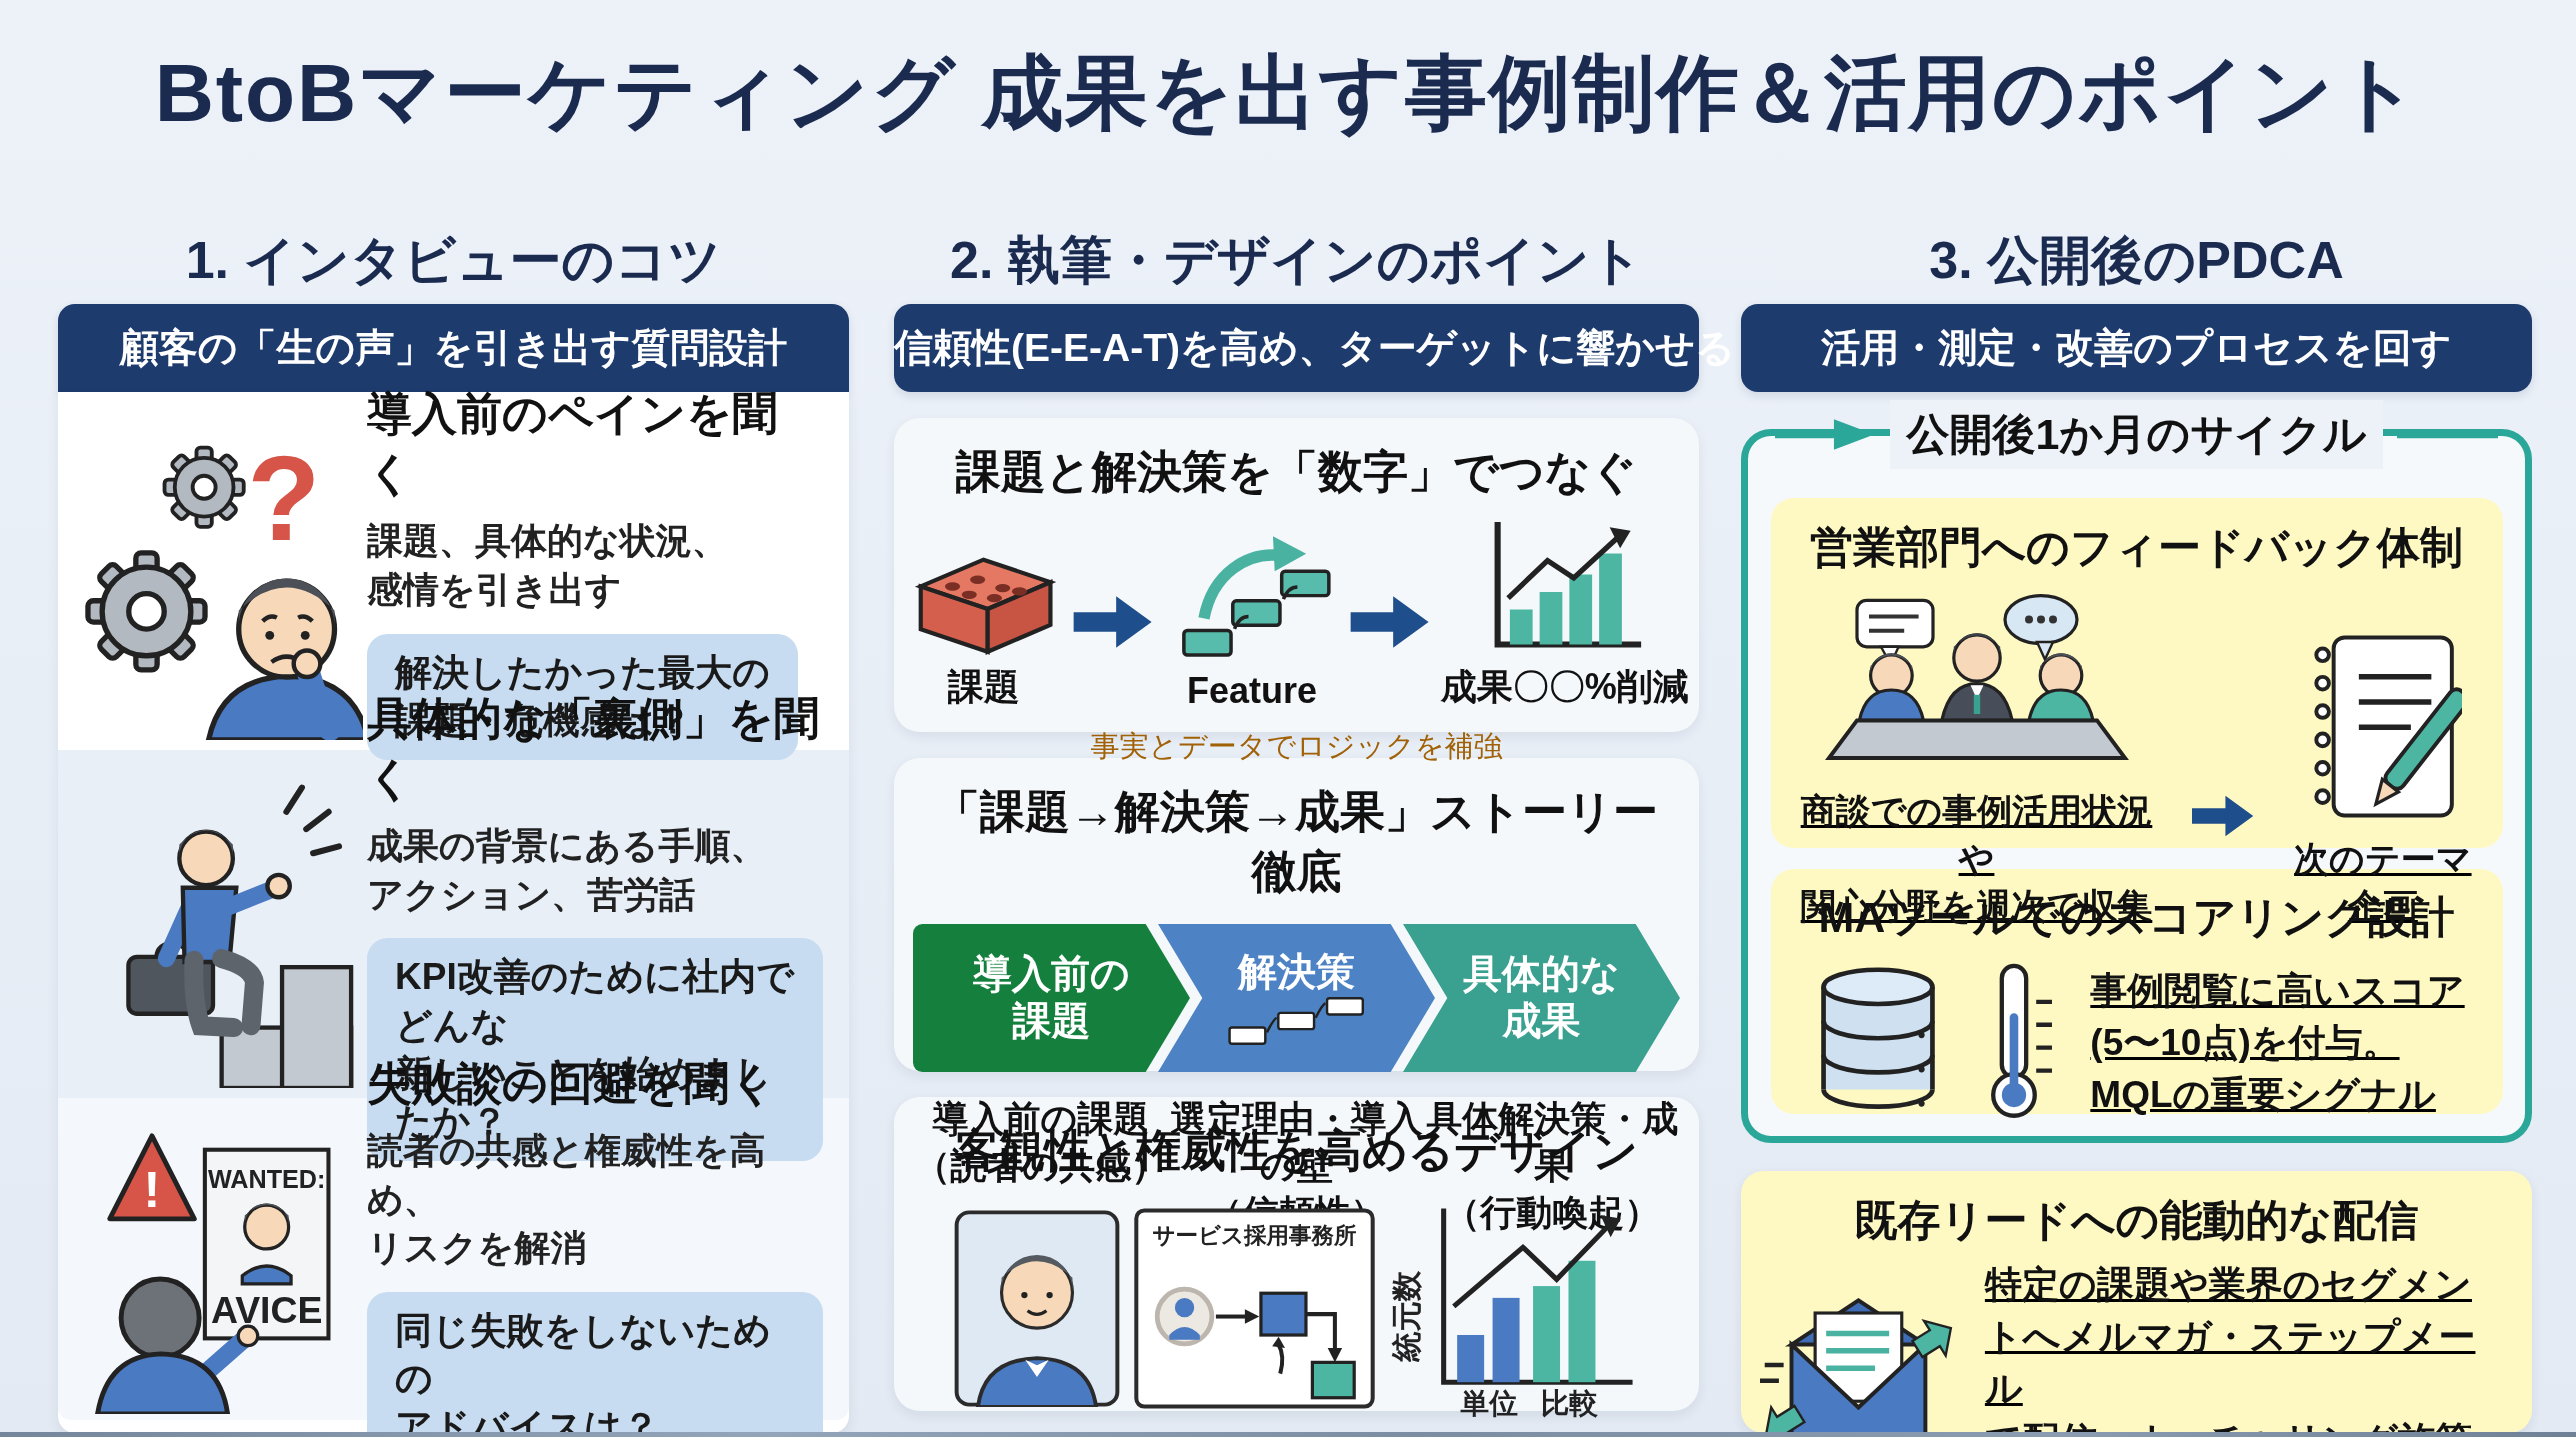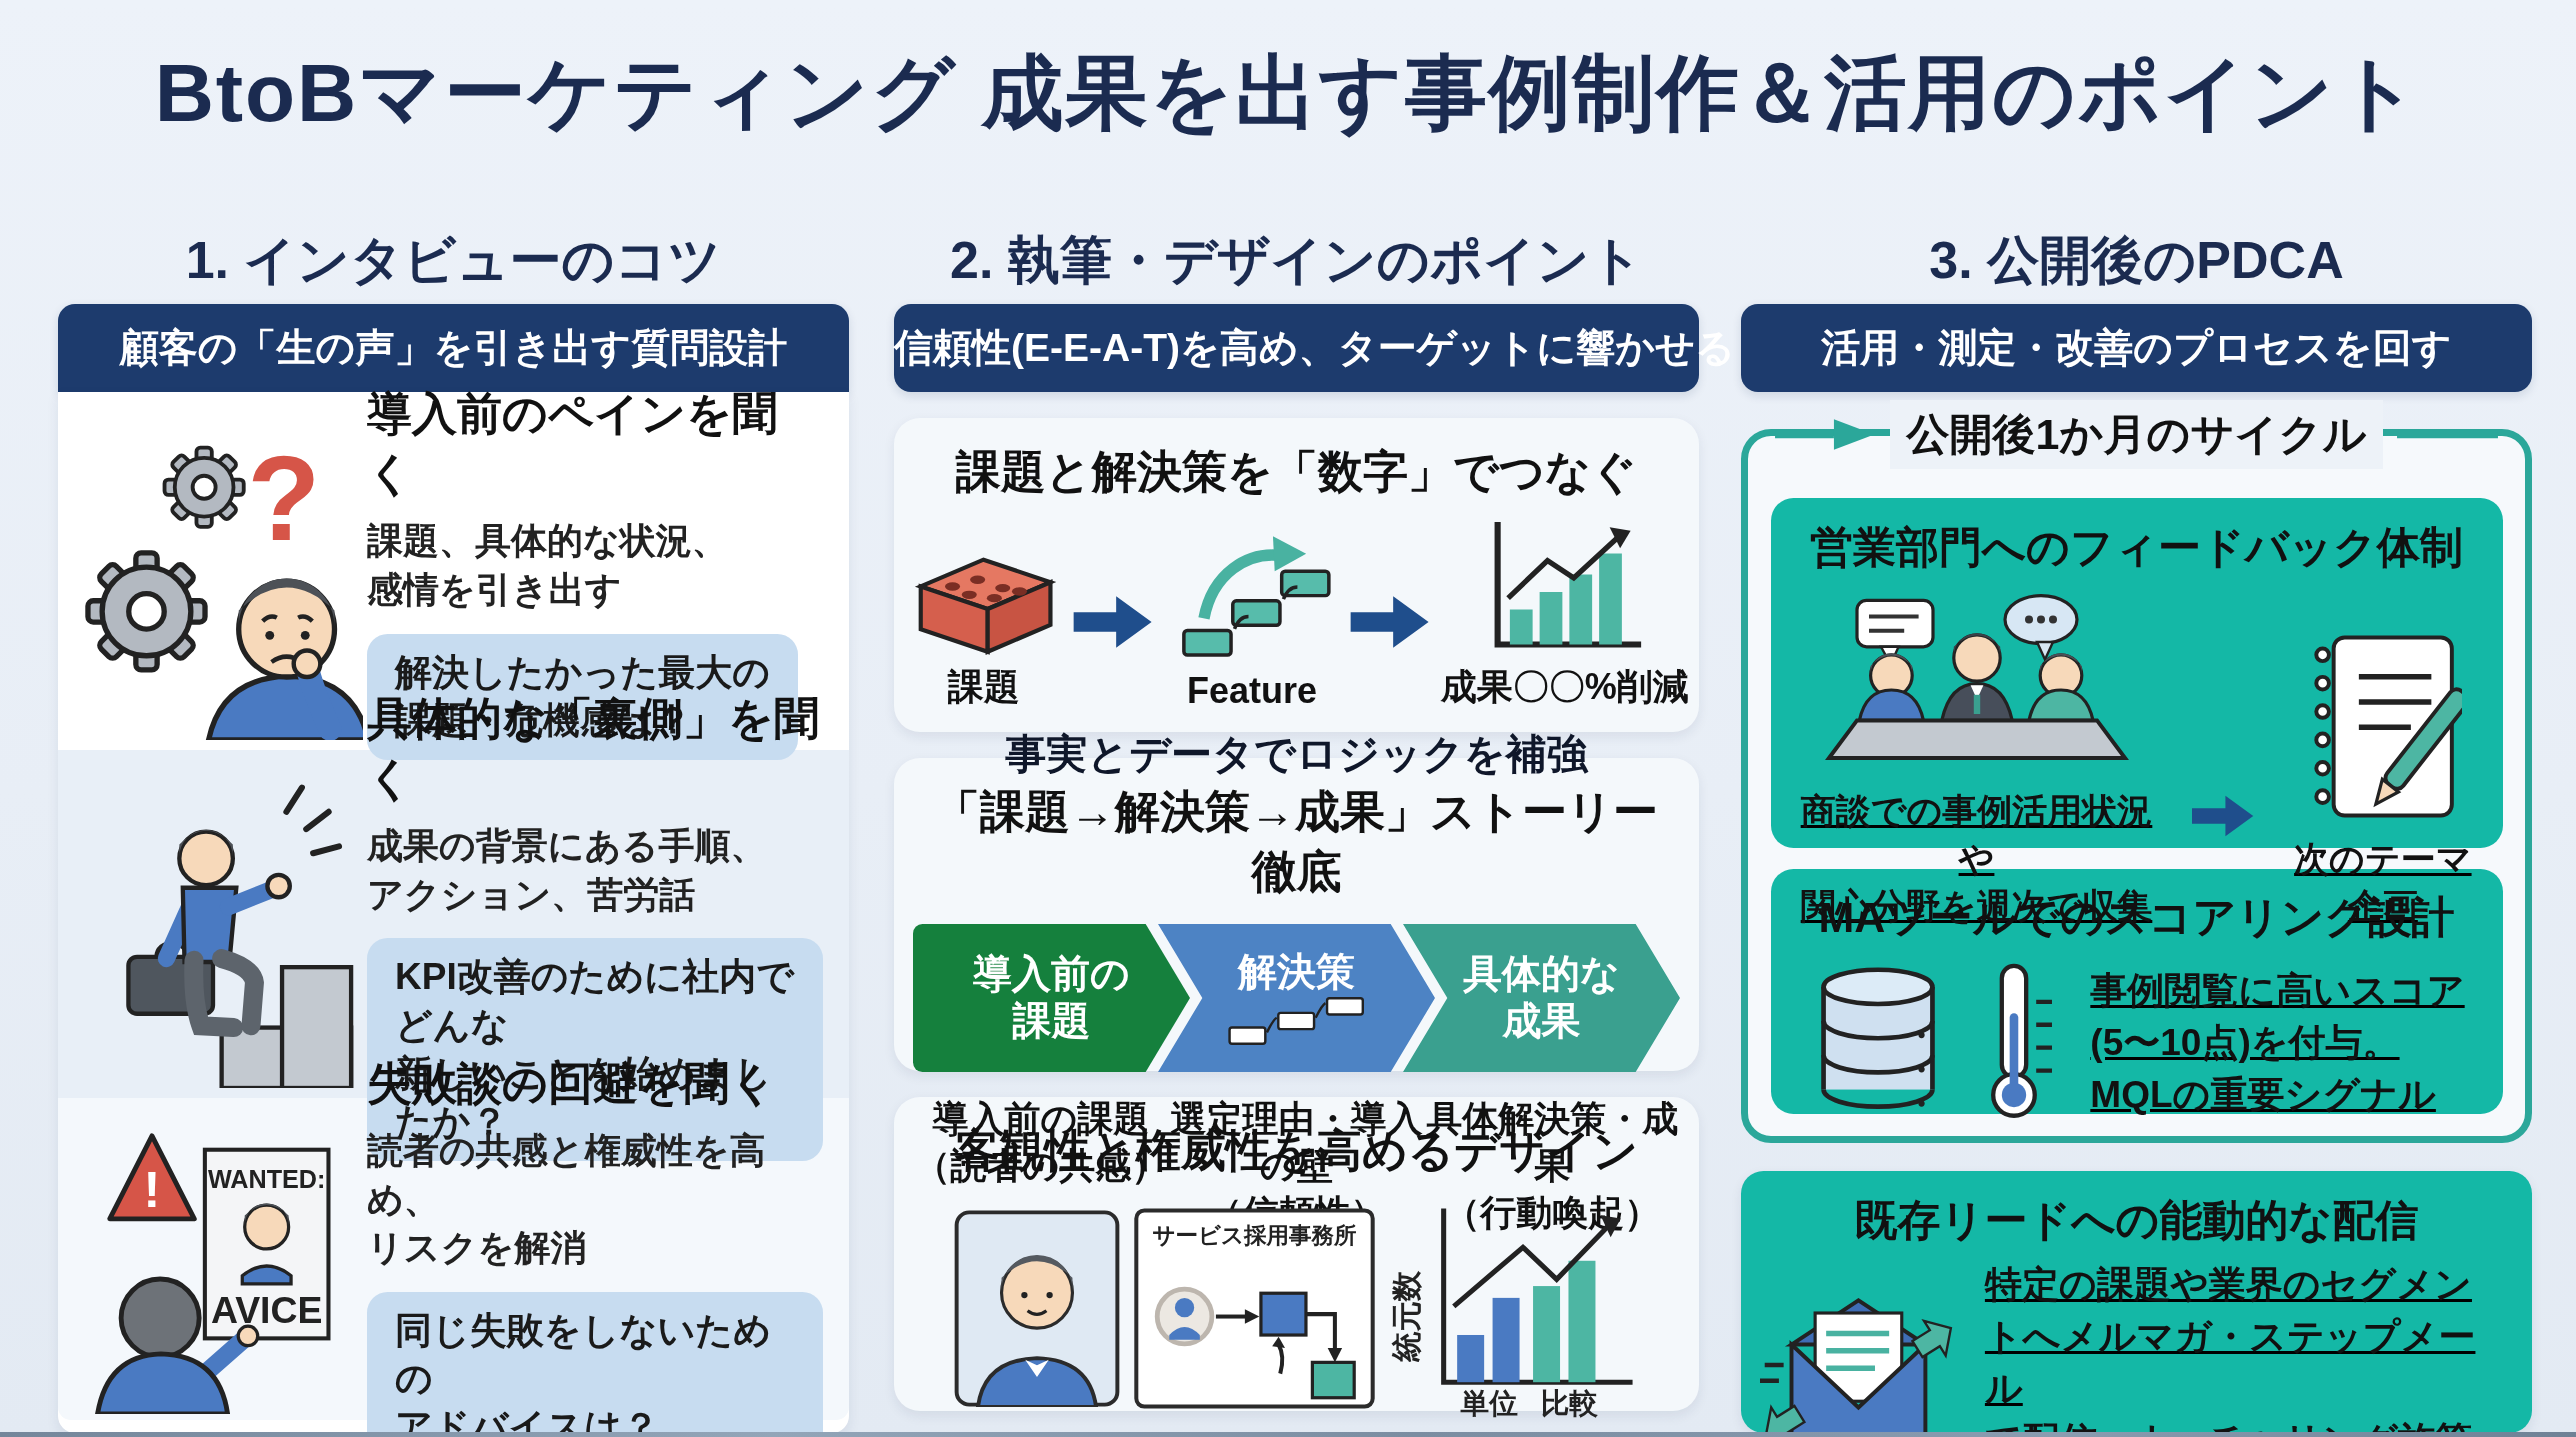--- a/index.html
+++ b/index.html
@@ -32,38 +32,38 @@
         padding:15px 28px;margin-top:19px;font-size:37px;font-weight:800;color:#1a1a1a;line-height:1.3;}
   .line{display:block;}
   
   .card{background:#f4f8fb;border-radius:26px;box-shadow:0 4.7px 11.2px rgba(20,40,80,.08);}
   .col2 .card{margin-top:26px;padding:24px 19px 22.5px 19px;}
   .card-title{text-align:center;font-size:45px;font-weight:700;color:#111;}
   .flow-row{display:flex;align-items:flex-end;justify-content:center;margin-top:13px;}
   .flow-item{display:flex;flex-direction:column;align-items:center;}
   .flow-arrow{padding:0 9.4px 56px 9.4px;}
   .flow-label{font-size:36px;font-weight:800;color:#111;margin-top:7.5px;white-space:nowrap;}
-  .card-footer{text-align:center;font-size:41px;font-weight:700;color:#0f172a;margin-top:15px;}
+  .card-footer{text-align:center;font-size:29px;font-weight:400;color:#a16207;margin-top:15px;}
   .chevron-row{display:flex;justify-content:center;margin-top:22.5px;}
   .chev{width:281px;height:148px;color:#fff;display:flex;flex-direction:column;
         align-items:center;justify-content:center;font-size:39px;font-weight:800;line-height:1.2;}
   .chev.first{clip-path:polygon(0 0,84% 0,100% 50%,84% 100%,0 100%);border-radius:9.4px 0 0 9.4px;}
   .chev.notch{clip-path:polygon(0 0,84% 0,100% 50%,84% 100%,0 100%,16% 50%);margin-left:-32px;}
   .chev .cl{text-align:center;}
   .caption-row{display:flex;justify-content:center;margin-top:24px;}
   .caption{width:262px;text-align:center;font-size:36px;font-weight:800;color:#111;line-height:1.3;}
   .icons-row{display:flex;align-items:center;justify-content:center;gap:12px;margin-top:17px;}
   
   .cycle-box{position:relative;margin-top:37px;border:7.5px solid #2ba79a;border-radius:30px;
         background:#f6f9fc;padding:62px 22.5px 22.5px 22.5px;}
   .cycle-top{position:absolute;top:-36px;left:0;width:100%;display:flex;
         align-items:center;justify-content:center;gap:13px;}
   .cycle-label{font-size:43px;font-weight:800;color:#111;background:#edf2f8;padding:5.6px 17px;
         white-space:nowrap;}
-  .c3card{background:#14b8a6;border-radius:22.5px;padding:20.6px 19px;}
+  .c3card{background:#fef9c3;border-radius:22.5px;padding:20.6px 19px;}
   .c3card + .c3card{margin-top:20.6px;}
   .c3card-title{text-align:center;font-size:43px;font-weight:800;color:#111;}
   .c3row{display:flex;align-items:flex-end;justify-content:center;gap:28px;margin-top:9.4px;text-decoration:underline;}
   .c3colblock{display:flex;flex-direction:column;align-items:center;}
   .c3caption{font-size:35px;font-weight:800;color:#111;text-align:center;line-height:1.35;margin-top:9.4px;}
   .c3text{font-size:37px;font-weight:800;color:#111;line-height:1.4;}
   .standalone{margin-top:28px;box-shadow:0 4.7px 11.2px rgba(20,40,80,.08);}
   .bottom-strip{position:absolute;bottom:0;left:0;width:100%;height:5.6px;
         background:linear-gradient(90deg,#74869a,#93a5b8 30%,#7b8da1 55%,#8a9cb0 80%,#6f8195);}
 </style>

